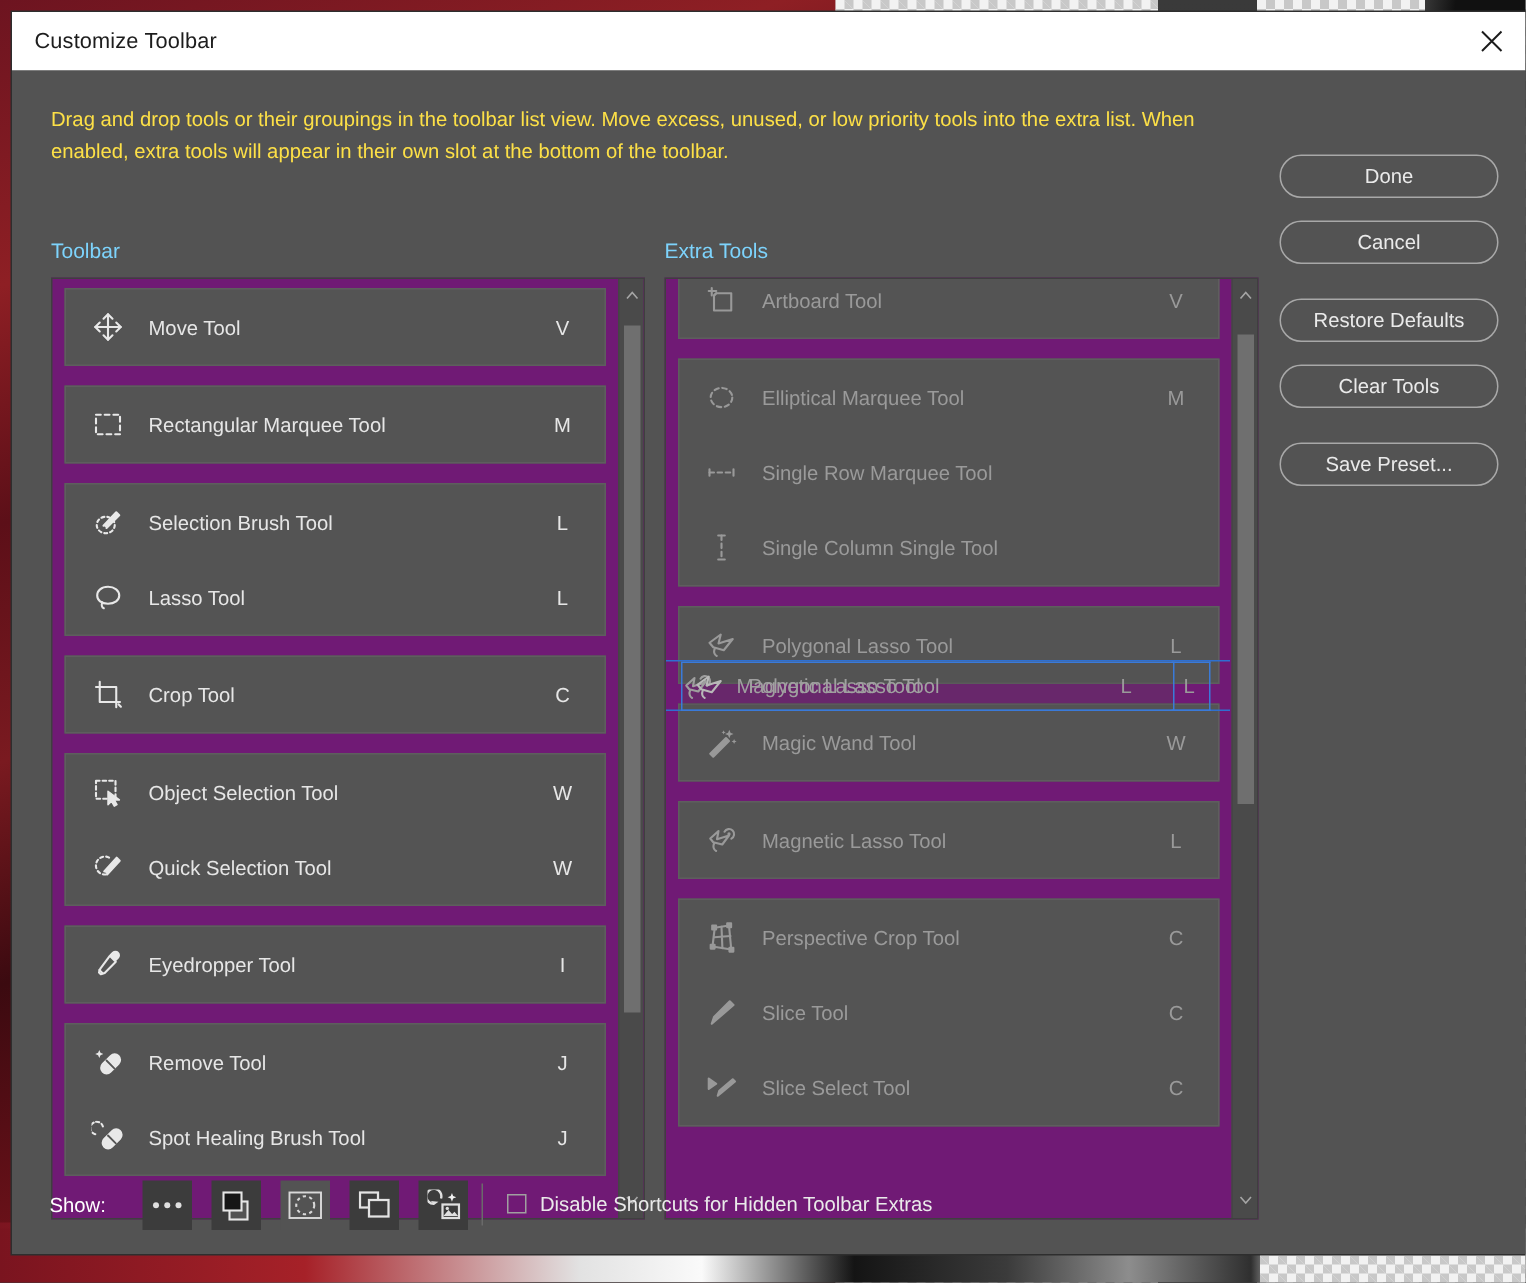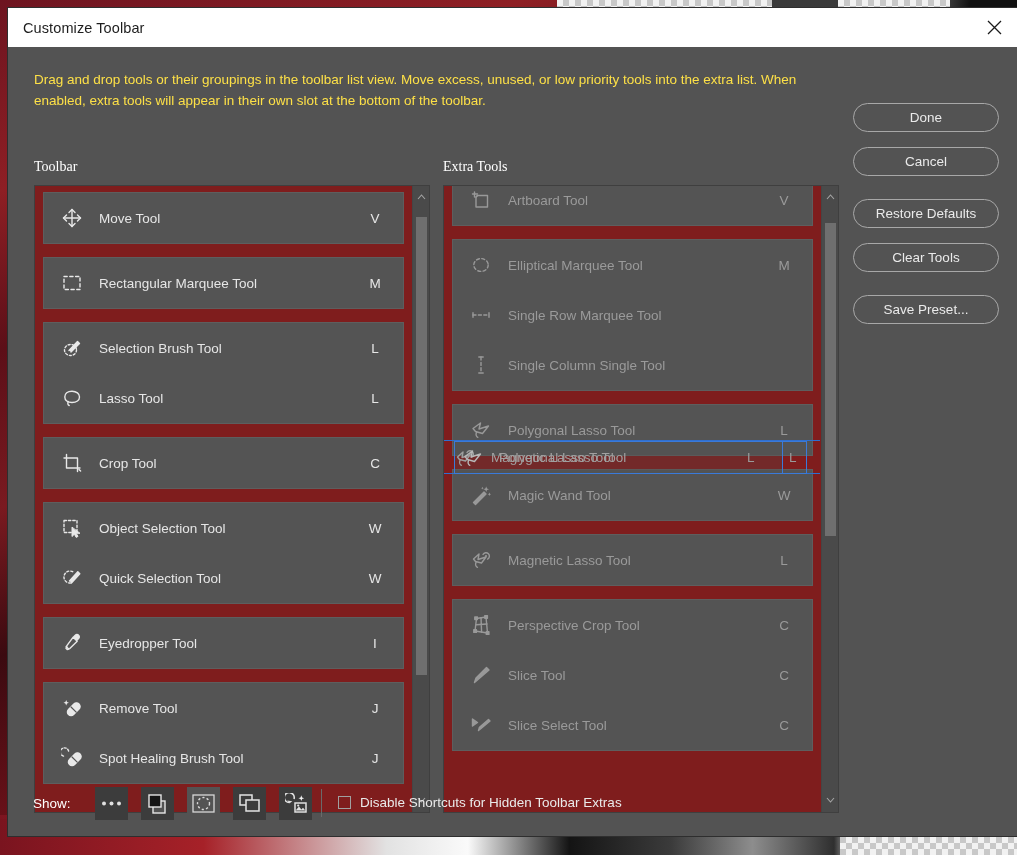--- a/index.html
+++ b/index.html
@@ -62,29 +62,29 @@
   }
   .close-btn svg{display:block;}
 
   .dlg-body{position:relative;height:789px;background:#535353;}
 
   .intro{
     position:absolute;left:26px;top:22px;width:790px;
     font-size:13.5px;line-height:21px;color:#fde047;
   }
   .col-label{
-    position:absolute;font-size:14px;color:#ffffff;font-family:Liberation Serif, serif;
+    position:absolute;font-size:14px;color:#7dd3fc;
   }
   #lbl-toolbar{left:26px;top:112px;}
   #lbl-extra{left:435px;top:112px;}
 
   
   .pane{
     position:absolute;top:138px;height:628px;
-    background:#7f1d1d;border:1px solid #3f3f3f;box-sizing:border-box;
+    background:#701a75;border:1px solid #3f3f3f;box-sizing:border-box;
     overflow:hidden;
   }
   #pane-toolbar{left:26px;width:396px;}
   #pane-extra{left:435px;width:396px;}
 
   .pane-inner{position:absolute;left:0;top:0;right:17px;bottom:0;overflow:hidden;padding:6px 8px 0 8px;box-sizing:border-box;}
   #pane-extra .pane-inner{top:-18px;}
 
   .group{
     background:#545454;border:1px solid #5e5e5e;box-sizing:border-box;

